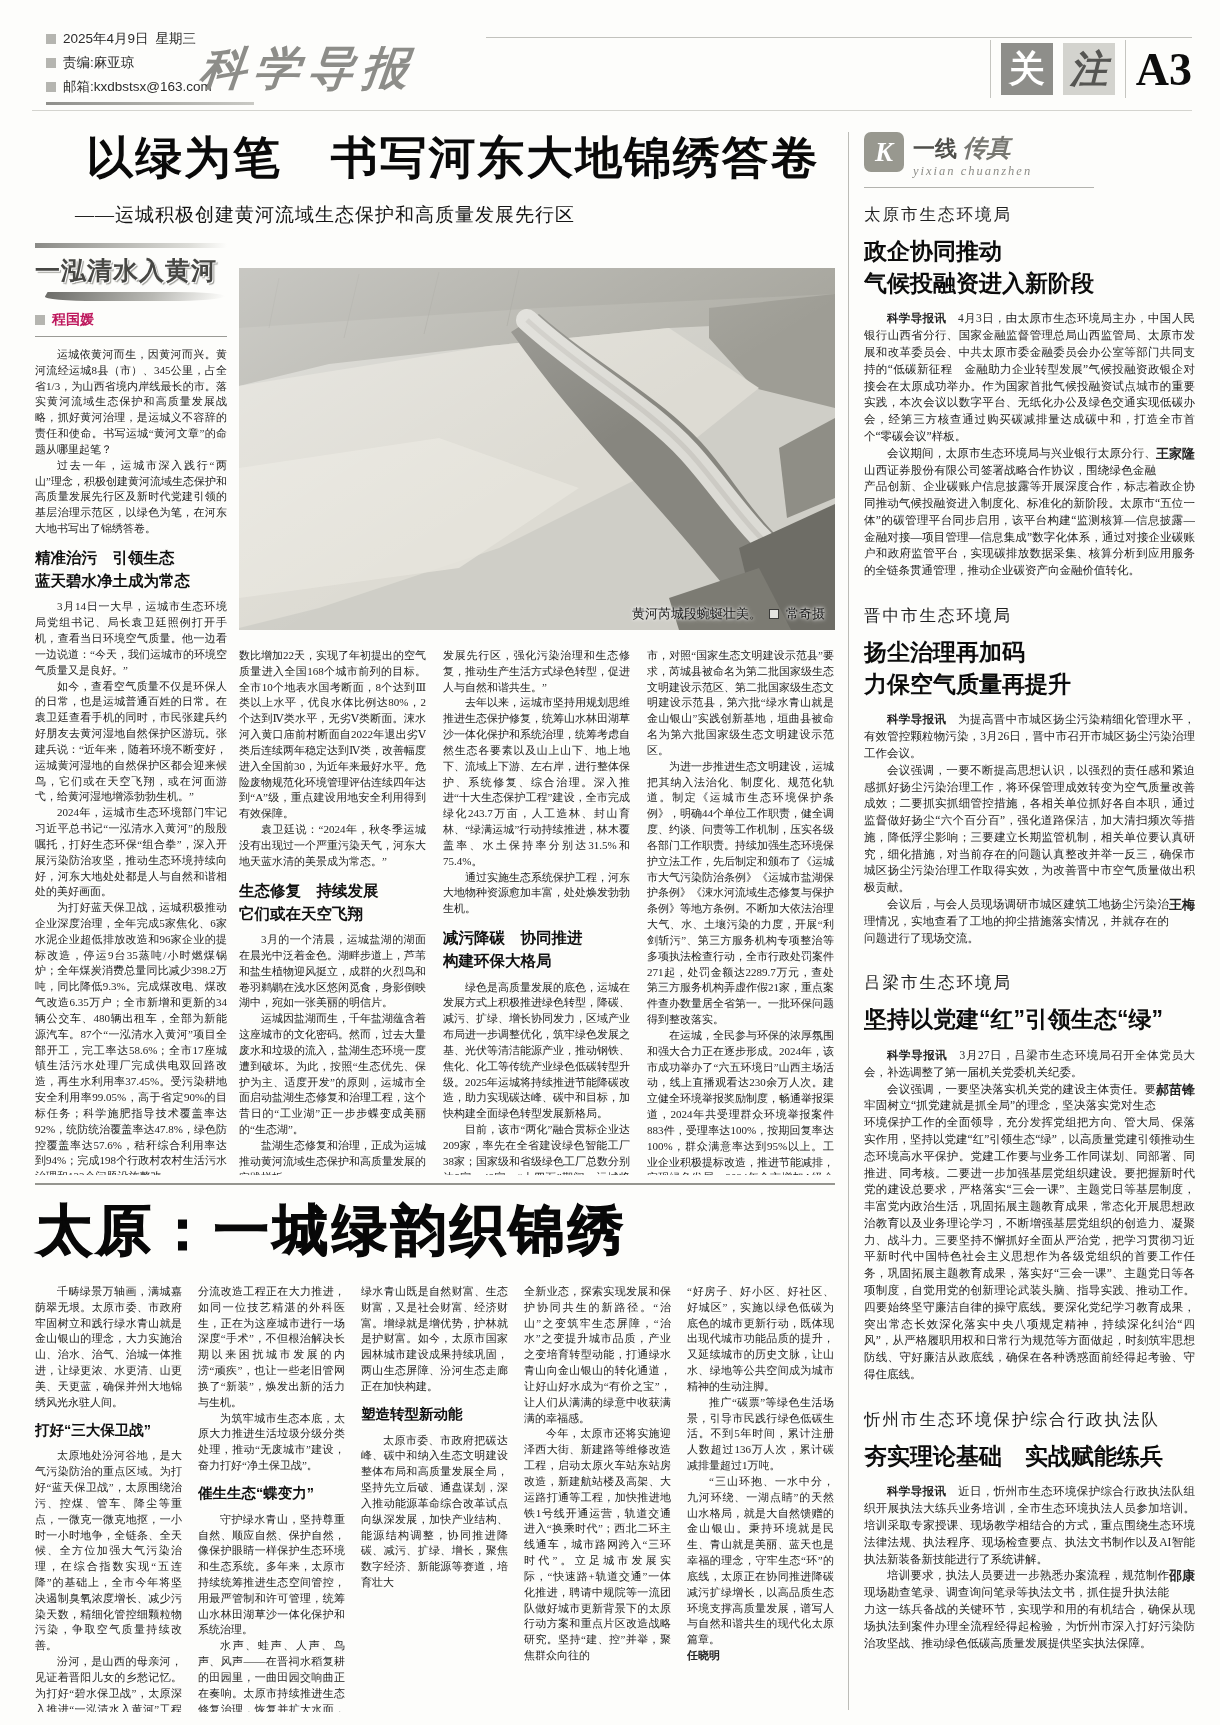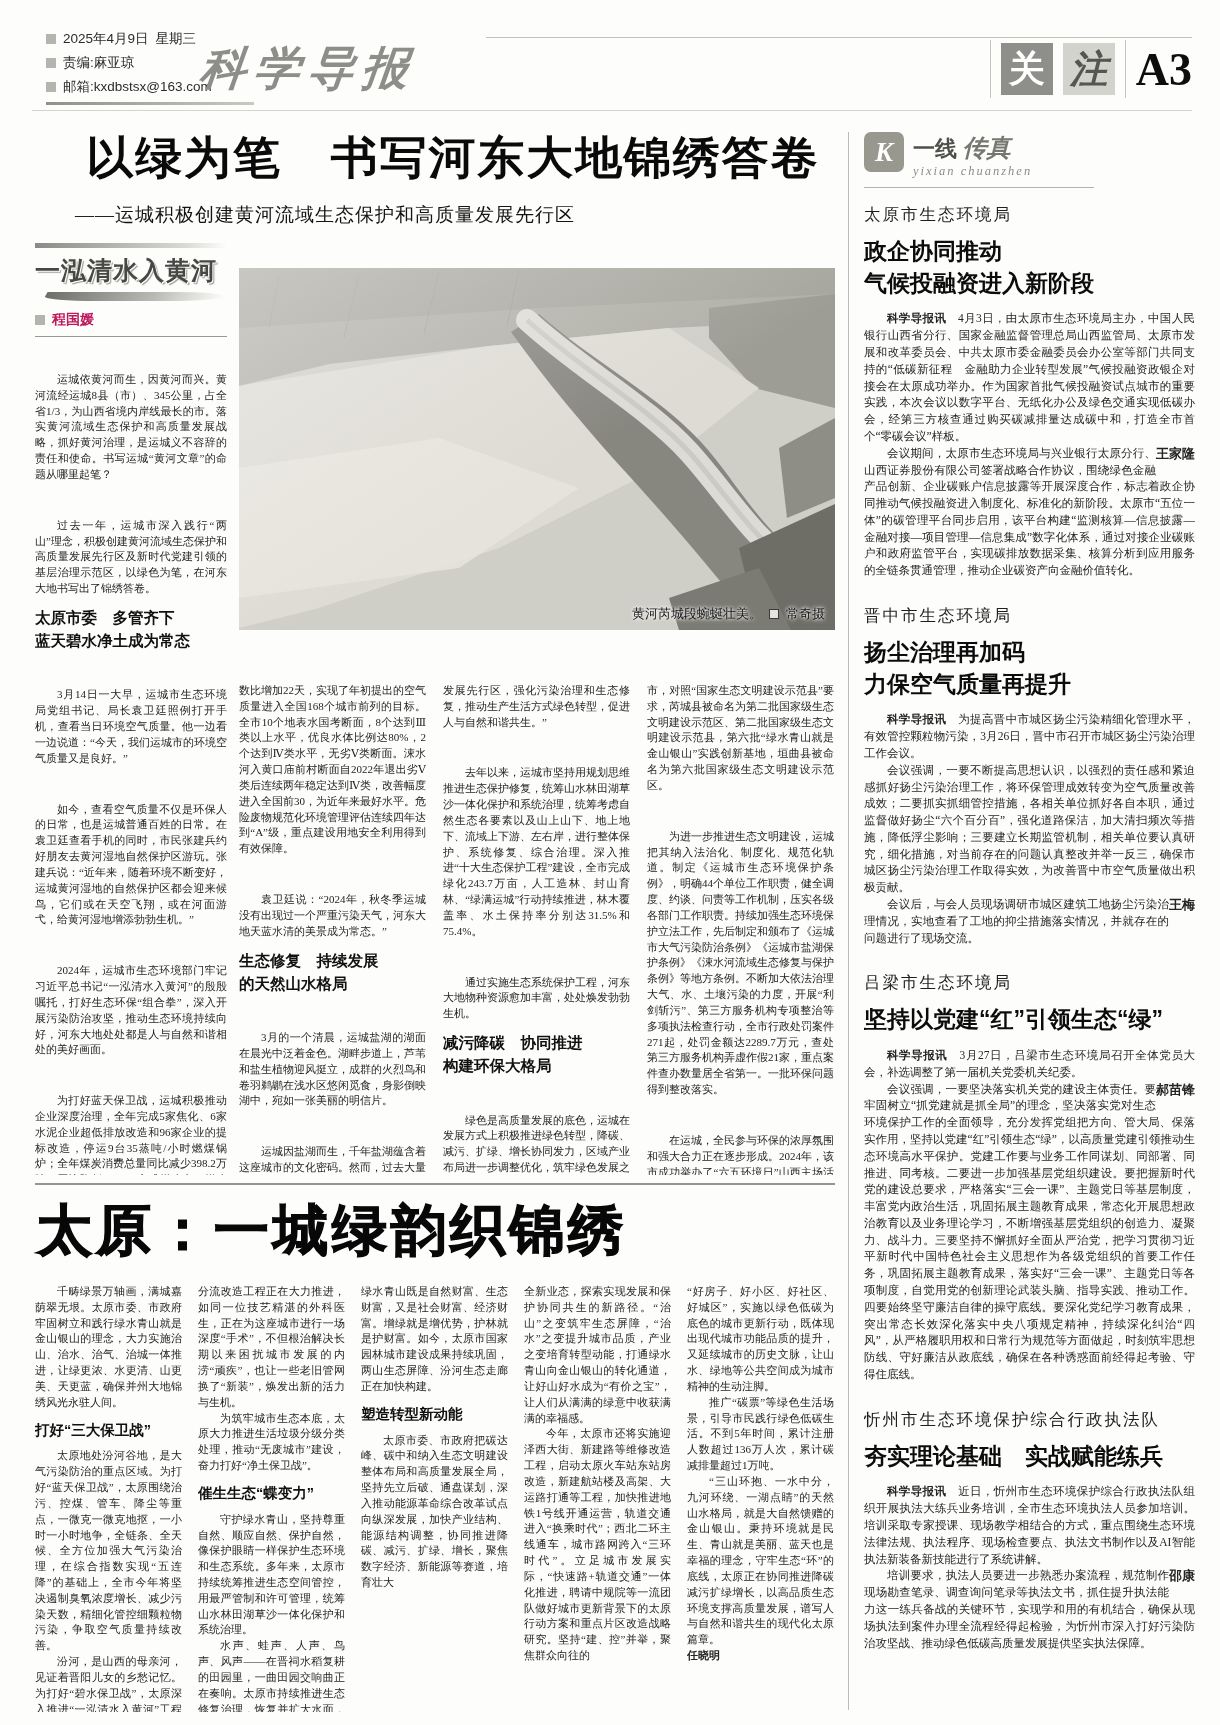--- a/index.html
+++ b/index.html
@@ -38,21 +38,21 @@
   .col1 { position:absolute; left:35px; top:243px; width:192px; height:932px; overflow:hidden; }
   .series-bar { height:5px; background:linear-gradient(to right,#8a8a86,#dcdcd7 80%,transparent); margin-bottom:6px; }
   .series-badge { font-family:"Liberation Sans",sans-serif; font-weight:900; font-size:25px;
     color:#474744; letter-spacing:1px; text-shadow:1px 1px 0 #ffffff,2px 2px 1px #9a9a95; white-space:nowrap; }
   .series-swoosh { height:9px; margin:5px 2px 10px 10px;
     background:linear-gradient(90deg,#6d6d69,#b9b9b4 60%,rgba(185,185,180,0));
     border-radius:0 60% 60% 60% / 0 100% 100% 100%; transform:skewX(-30deg); }
   .byline-row { display:flex; align-items:center; gap:7px; border-bottom:1px solid #9a9a95;
     padding-bottom:7px; margin-bottom:10px; font-family:"Liberation Sans",sans-serif;
     font-weight:700; font-size:14px; color:#be185d; }
-  .bodytext p { font-size:11px; line-height:1.44; text-align:justify; text-indent:2em; color:#232323;margin-top:35px; }
+  .bodytext p { font-size:11px; line-height:1.44; text-align:justify; text-indent:2em; color:#232323; }
   .bodytext p.cont { text-indent:0; }
   .crosshead { font-family:"Liberation Sans","DejaVu Sans",sans-serif; font-weight:700;
     font-size:15.5px; line-height:1.5; color:#111; margin:9px 0 7px; text-indent:0; }
   .photo { position:absolute; left:239px; top:268px; width:596px; height:362px; }
   .photo svg { display:block; width:100%; height:100%; }
   .photo-caption { position:absolute; right:10px; bottom:7px; display:flex; align-items:center; gap:7px;
     font-size:13px; color:#141414; text-shadow:0 0 3px #ffffff,0 0 5px #ffffff; }
   .credit-sq { width:10px; height:10px; background:#e4e4e0; border:1px solid #3c3c3a; }
   .under-cols { position:absolute; left:239px; top:648px; width:596px; height:527px;
     display:flex; gap:17px; overflow:hidden; }
@@ -134,21 +134,21 @@
     <div class="series-badge">一泓清水入黄河</div>
     <div class="series-swoosh"></div>
   </div>
   <div class="byline-row">
     <span class="sq"></span>
     <span>程国媛</span>
   </div>
   <p>运城依黄河而生，因黄河而兴。黄河流经运城8县（市）、345公里，占全省1/3，为山西省境内岸线最长的市。落实黄河流域生态保护和高质量发展战略，抓好黄河治理，是运城义不容辞的责任和使命。书写运城“黄河文章”的命题从哪里起笔？</p>
   <p>过去一年，运城市深入践行“两山”理念，积极创建黄河流域生态保护和高质量发展先行区及新时代党建引领的基层治理示范区，以绿色为笔，在河东大地书写出了锦绣答卷。</p>
   <div class="crosshead">
-    <div>太原市委　多管齐下</div>
+    <div>精准治污　引领生态</div>
     <div>蓝天碧水净土成为常态</div>
   </div>
   <p>3月14日一大早，运城市生态环境局党组书记、局长袁卫廷照例打开手机，查看当日环境空气质量。他一边看一边说道：“今天，我们运城市的环境空气质量又是良好。”</p>
   <p>如今，查看空气质量不仅是环保人的日常，也是运城普通百姓的日常。在袁卫廷查看手机的同时，市民张建兵约好朋友去黄河湿地自然保护区游玩。张建兵说：“近年来，随着环境不断变好，运城黄河湿地的自然保护区都会迎来候鸟，它们或在天空飞翔，或在河面游弋，给黄河湿地增添勃勃生机。”</p>
   <p>2024年，运城市生态环境部门牢记习近平总书记“一泓清水入黄河”的殷殷嘱托，打好生态环保“组合拳”，深入开展污染防治攻坚，推动生态环境持续向好，河东大地处处都是人与自然和谐相处的美好画面。</p>
   <p>为打好蓝天保卫战，运城积极推动企业深度治理，全年完成5家焦化、6家水泥企业超低排放改造和96家企业的提标改造，停运9台35蒸吨/小时燃煤锅炉；全年煤炭消费总量同比减少398.2万吨，同比降低9.3%。完成煤改电、煤改气改造6.35万户；全市新增和更新的34辆公交车、480辆出租车，全部为新能源汽车。87个“一泓清水入黄河”项目全部开工，完工率达58.6%；全市17座城镇生活污水处理厂完成供电双回路改造，再生水利用率37.45%。受污染耕地安全利用率99.05%，高于省定90%的目标任务；科学施肥指导技术覆盖率达92%，统防统治覆盖率达47.8%，绿色防控覆盖率达57.6%，秸秆综合利用率达到94%；完成198个行政村农村生活污水治理和133个问题设施整改。</p>
 
 </div>
 
 <figure class="photo">
@@ -185,21 +185,21 @@
     <span>常奇摄</span>
   </figcaption>
 </figure>
 
 <div class="under-cols bodytext">
   <div class="ucol">
     <p class="cont">数比增加22天，实现了年初提出的空气质量进入全国168个城市前列的目标。全市10个地表水国考断面，8个达到Ⅲ类以上水平，优良水体比例达80%，2个达到Ⅳ类水平，无劣Ⅴ类断面。涑水河入黄口庙前村断面自2022年退出劣Ⅴ类后连续两年稳定达到Ⅳ类，改善幅度进入全国前30，为近年来最好水平。危险废物规范化环境管理评估连续四年达到“A”级，重点建设用地安全利用得到有效保障。</p>
     <p>袁卫廷说：“2024年，秋冬季运城没有出现过一个严重污染天气，河东大地天蓝水清的美景成为常态。”</p>
     <div class="crosshead">
       <div>生态修复　持续发展</div>
-      <div>的天然山水格局</div>
+      <div>它们或在天空飞翔</div>
     </div>
     <p>3月的一个清晨，运城盐湖的湖面在晨光中泛着金色。湖畔步道上，芦苇和盐生植物迎风挺立，成群的火烈鸟和卷羽鹈鹕在浅水区悠闲觅食，身影倒映湖中，宛如一张美丽的明信片。</p>
     <p>运城因盐湖而生，千年盐湖蕴含着这座城市的文化密码。然而，过去大量废水和垃圾的流入，盐湖生态环境一度遭到破坏。为此，按照“生态优先、保护为主、适度开发”的原则，运城市全面启动盐湖生态修复和治理工程，这个昔日的“工业湖”正一步步蝶变成美丽的“生态湖”。</p>
     <p>盐湖生态修复和治理，正成为运城推动黄河流域生态保护和高质量发展的实践样板。</p>
 
   </div>
   <div class="ucol">
     <p class="cont">发展先行区，强化污染治理和生态修复，推动生产生活方式绿色转型，促进人与自然和谐共生。”</p>
     <p>去年以来，运城市坚持用规划思维推进生态保护修复，统筹山水林田湖草沙一体化保护和系统治理，统筹考虑自然生态各要素以及山上山下、地上地下、流域上下游、左右岸，进行整体保护、系统修复、综合治理。深入推进“十大生态保护工程”建设，全市完成绿化243.7万亩，人工造林、封山育林、“绿满运城”行动持续推进，林木覆盖率、水土保持率分别达31.5%和75.4%。</p>
     <p>通过实施生态系统保护工程，河东大地物种资源愈加丰富，处处焕发勃勃生机。</p>

